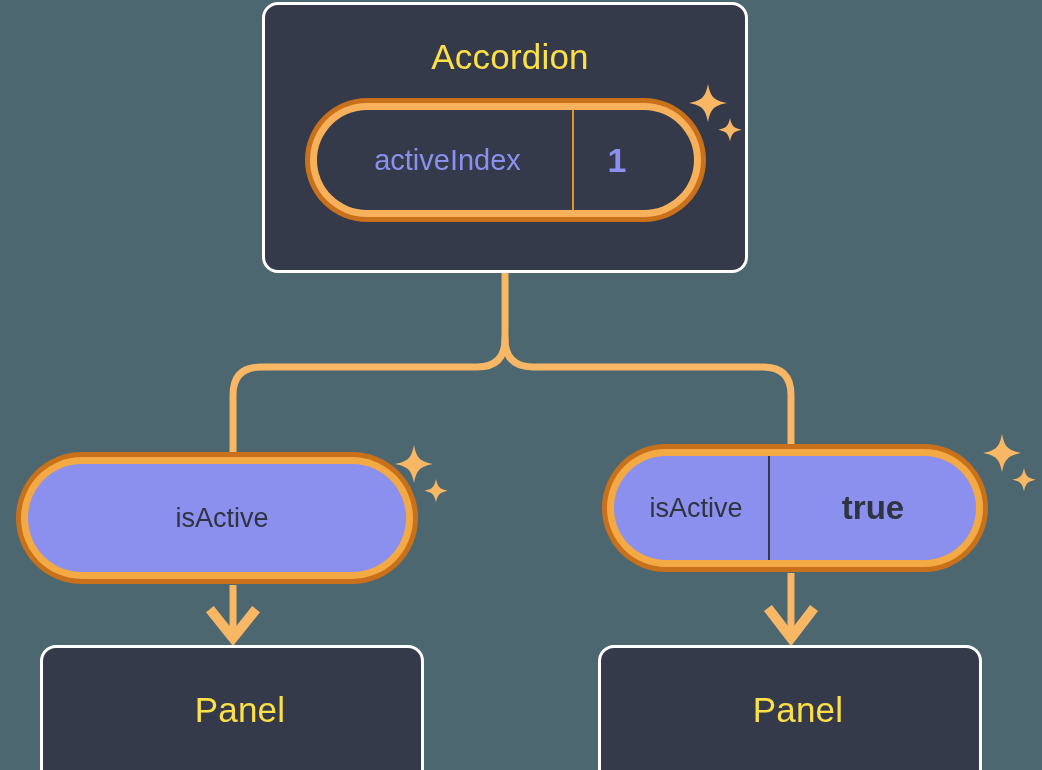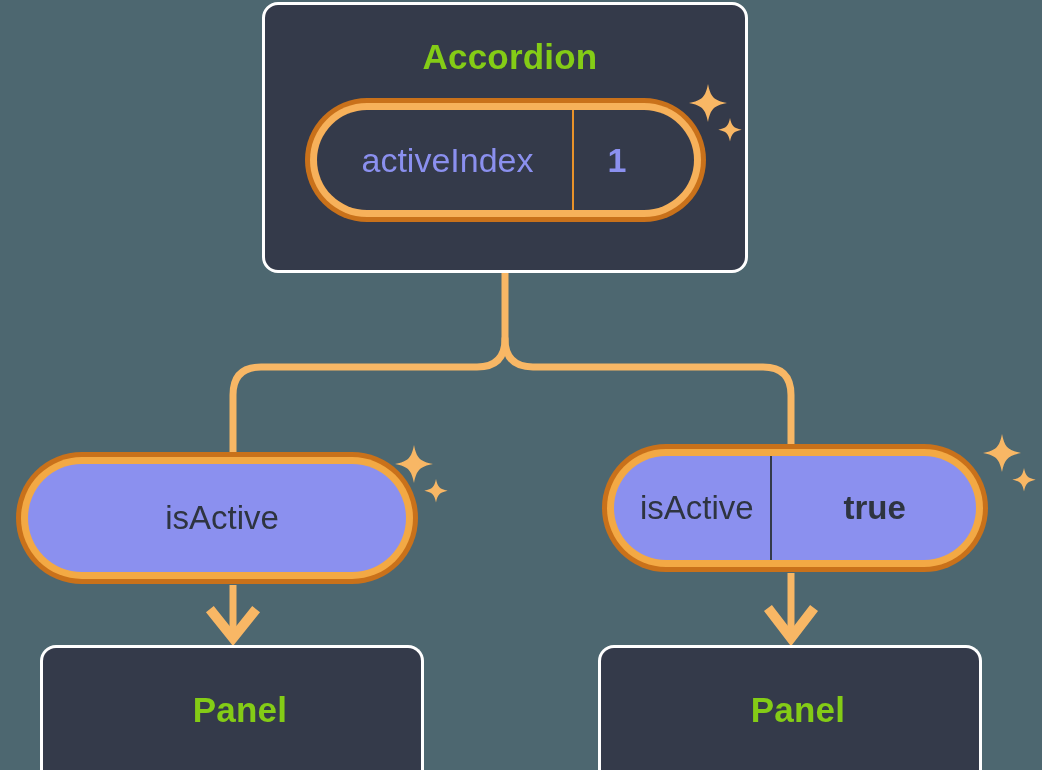--- a/index.html
+++ b/index.html
@@ -39,23 +39,23 @@
     border: 3px solid #ffffff;
     border-radius: 16px;
     z-index: 3;
   }
 
   .component-title {
     position: absolute;
     left: 10px;
     right: 0;
     text-align: center;
-    color: #84cc16;
+    color: #fde047;
     font-size: 35px;
-    font-weight: 700;
+    font-weight: 400;
     letter-spacing: 0.2px;
     white-space: nowrap;
   }
 
   #accordion-box {
     left: 262px;
     top: 2px;
     width: 486px;
     height: 271px;
   }
@@ -113,39 +113,39 @@
     height: 100%;
     white-space: nowrap;
   }
   .pill-key { flex: 1 1 auto; }
   .pill-val { flex: 0 0 auto; }
 
   
   .pill-dark .pill-face { background: #343a4a; }
   .pill-dark .pill-key {
     color: #8b90ef;
-    font-size: 34px;
+    font-size: 29px;
     padding: 0 18px 0 24px;
   }
   .pill-dark .pill-val {
     color: #8b90ef;
     font-size: 34px;
     font-weight: 700;
     padding: 0 34px 0 0;
     border-left: 2px solid #e8922a;
     min-width: 86px;
   }
 
   
   .pill-purple { background: #c9711a; }
   .pill-purple .pill-inner { background: #f3a944; }
   .pill-purple .pill-face { background: #8b90ef; }
   .pill-purple .pill-key {
     color: #2e3440;
-    font-size: 33px;
+    font-size: 27px;
     padding: 0 16px 0 26px;
   }
   .pill-purple .pill-val {
     color: #2e3440;
     font-size: 33px;
     font-weight: 700;
     padding: 0 24px;
     border-left: 2px solid #343a4a;
   }
 

